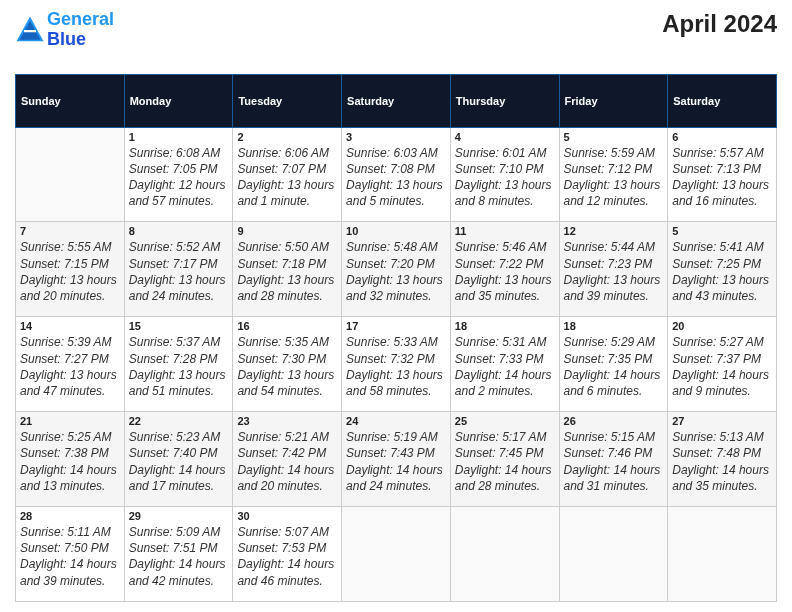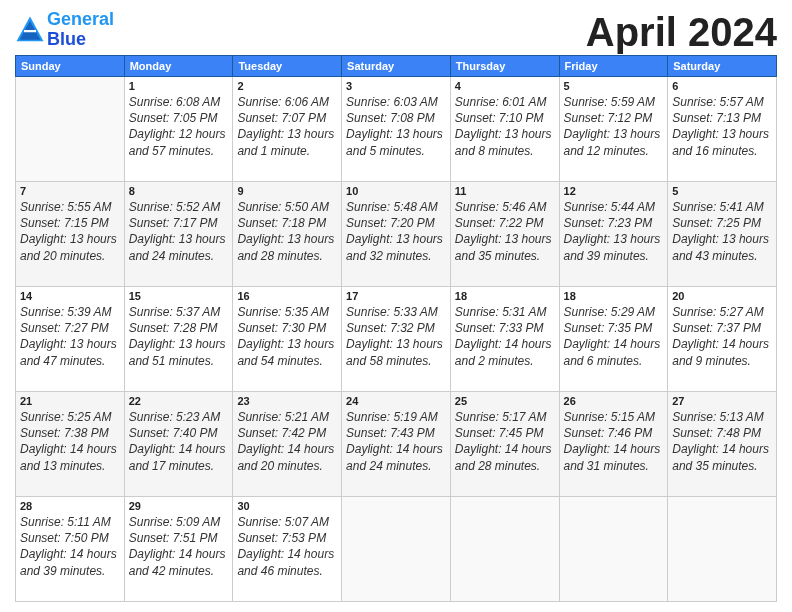--- a/index.html
+++ b/index.html
@@ -14,21 +14,21 @@
       width: 792px;
       height: 612px;
       padding: 10px 15px;
       display: flex;
       flex-direction: column;
     }
     .header {
       display: flex;
       justify-content: space-between;
       align-items: flex-start;
-      margin-bottom: 0;
+      margin-bottom: 24px;
     }
     .logo {
       display: flex;
       align-items: center;
     }
     .logo-text {
       font-size: 18px;
       font-weight: bold;
       color: #1a1a2e;
       line-height: 1.1;
@@ -38,39 +38,39 @@
     }
     .logo-icon {
       width: 30px;
       height: 30px;
       margin-right: 2px;
     }
     .title-block {
       text-align: right;
     }
     .month-title {
-      font-size: 40px;
+      font-size: 24px;
       font-weight: bold;
       color: #222;
     }
     .location {
       font-size: 14px;
       color: #444;
     }
     .calendar {
       width: 100%;
       border-collapse: collapse;
       flex: 1;
     }
     .calendar th {
-      background: #3b82f6;
+      background: #0f172a;
       color: #fff;
       font-size: 11px;
       font-weight: bold;
-      padding: 4px 5px;
+      padding: 20px 5px;
       text-align: left;
       border: 1px solid #1a5a9a;
     }
     .calendar td {
       border: 1px solid #ccc;
       vertical-align: top;
       padding: 3px 4px;
       width: calc(100% / 7);
       font-size: 8.5px;
       color: #222;

